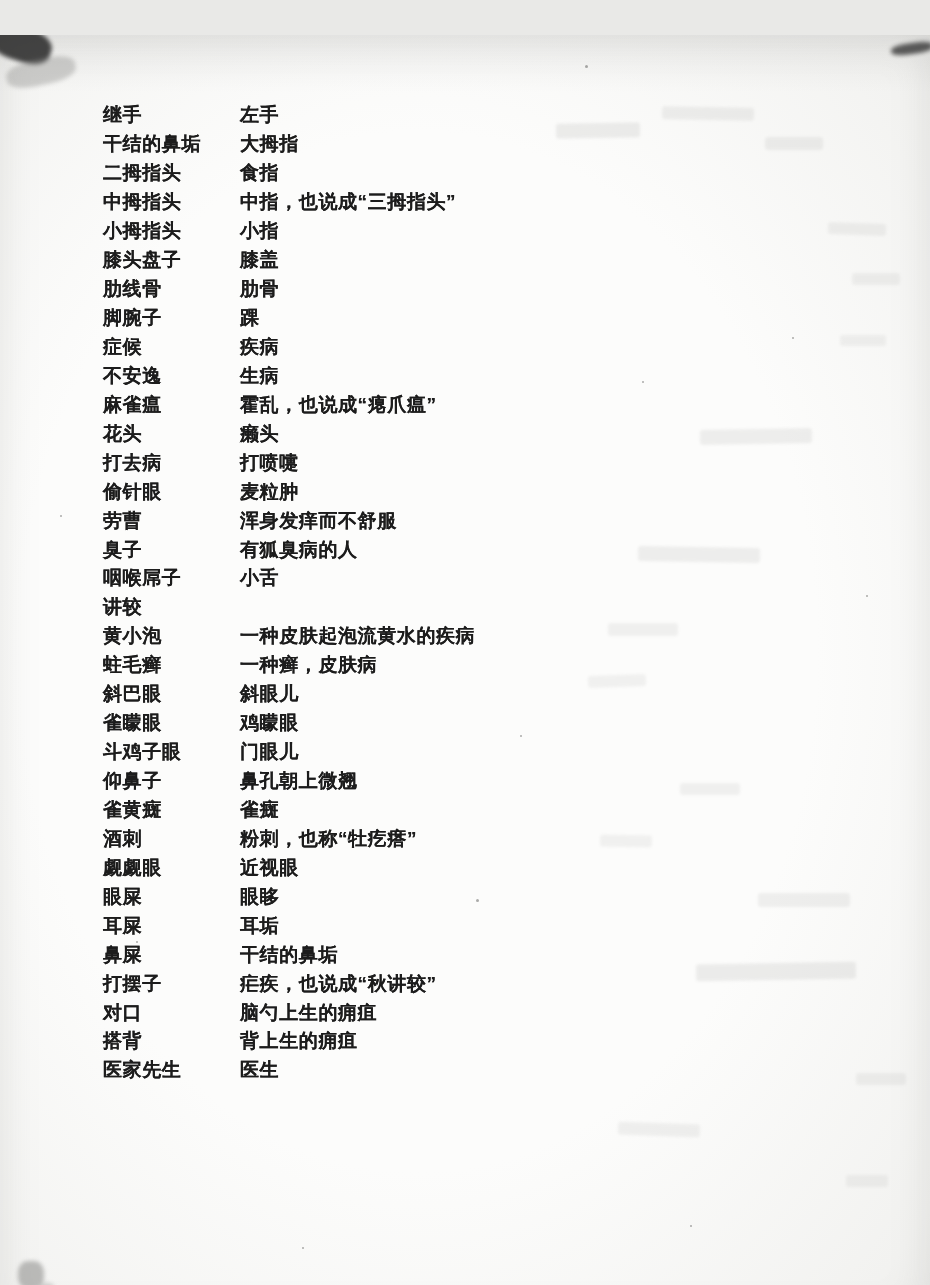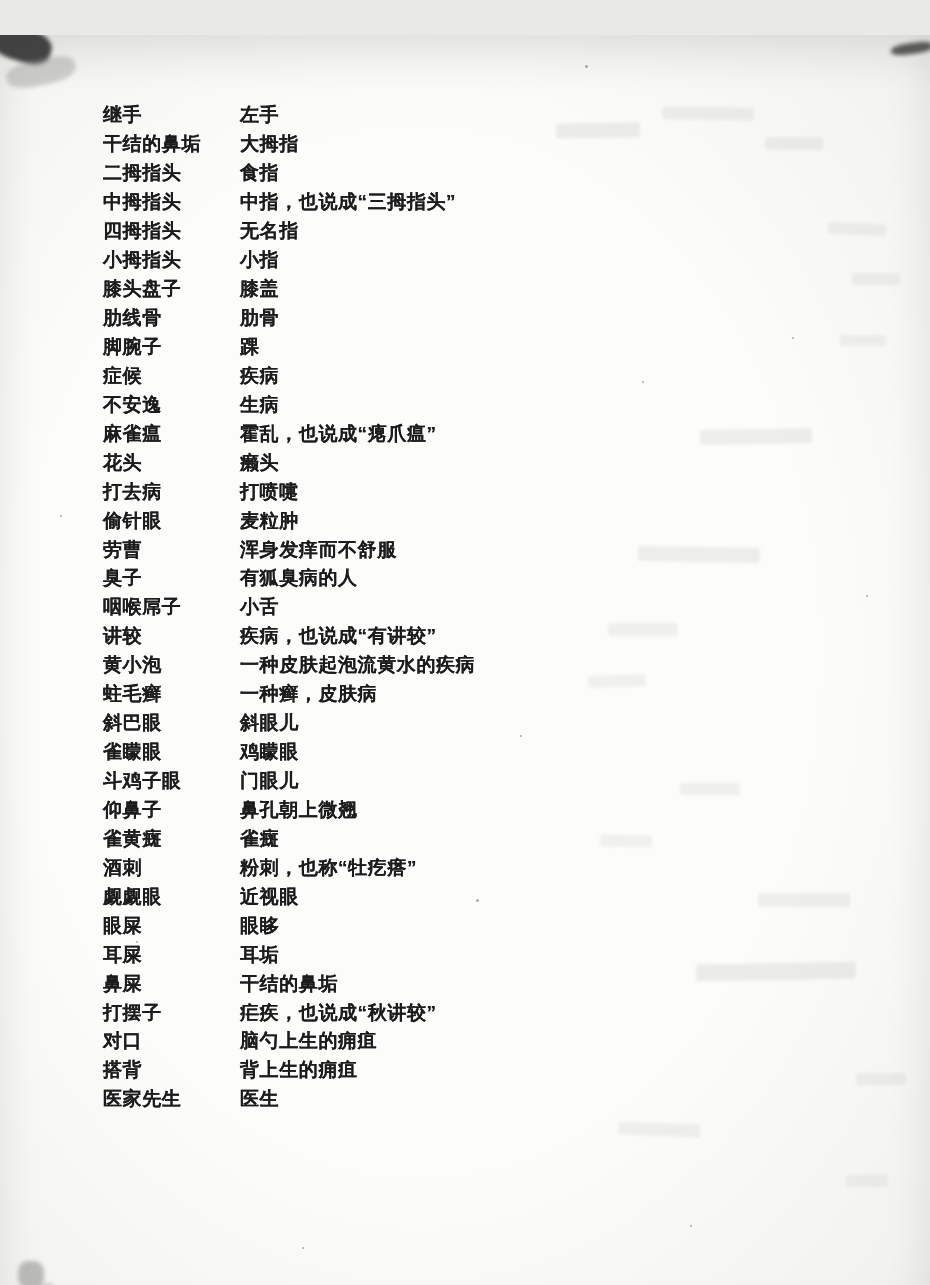--- a/index.html
+++ b/index.html
@@ -49,24 +49,20 @@
       </div>
       <div class="row">
         <span class="term">二拇指头</span>
         <span class="def">食指</span>
       </div>
       <div class="row">
         <span class="term">中拇指头</span>
         <span class="def">中指，也说成“三拇指头”</span>
       </div>
       <div class="row">
-        <span class="term">四拇指头</span>
-        <span class="def">无名指</span>
-      </div>
-      <div class="row">
         <span class="term">小拇指头</span>
         <span class="def">小指</span>
       </div>
       <div class="row">
         <span class="term">膝头盘子</span>
         <span class="def">膝盖</span>
       </div>
       <div class="row">
         <span class="term">肋线骨</span>
         <span class="def">肋骨</span>
@@ -106,21 +102,20 @@
       <div class="row">
         <span class="term">臭子</span>
         <span class="def">有狐臭病的人</span>
       </div>
       <div class="row">
         <span class="term">咽喉屌子</span>
         <span class="def">小舌</span>
       </div>
       <div class="row">
         <span class="term">讲较</span>
-        <span class="def">疾病，也说成“有讲较”</span>
       </div>
       <div class="row">
         <span class="term">黄小泡</span>
         <span class="def">一种皮肤起泡流黄水的疾病</span>
       </div>
       <div class="row">
         <span class="term">蛀毛癣</span>
         <span class="def">一种癣，皮肤病</span>
       </div>
       <div class="row">

